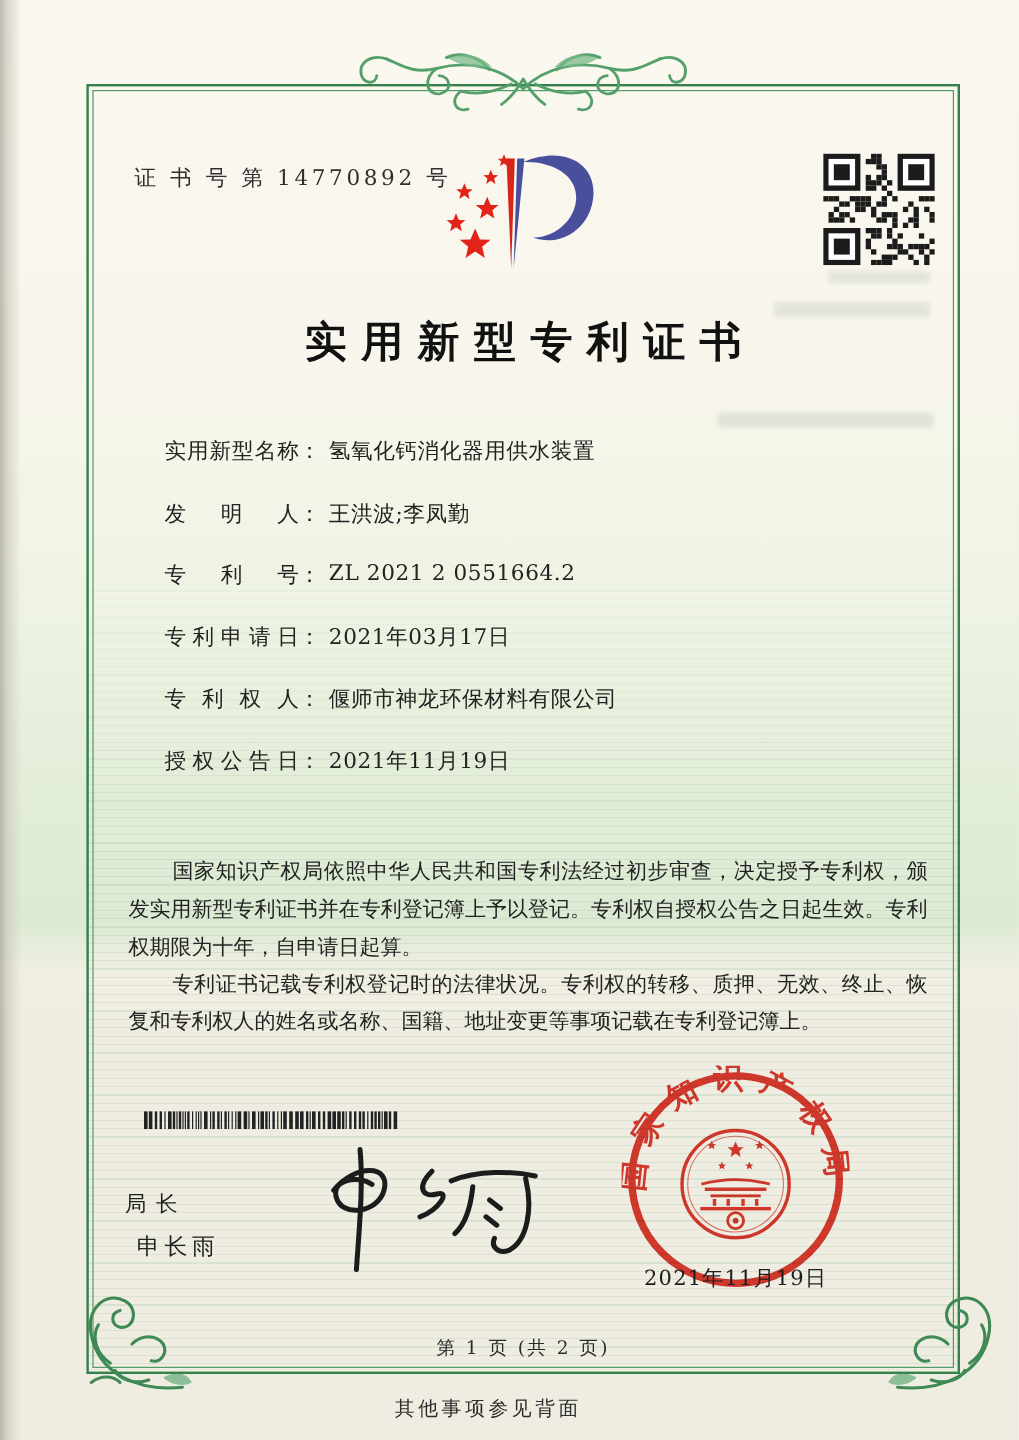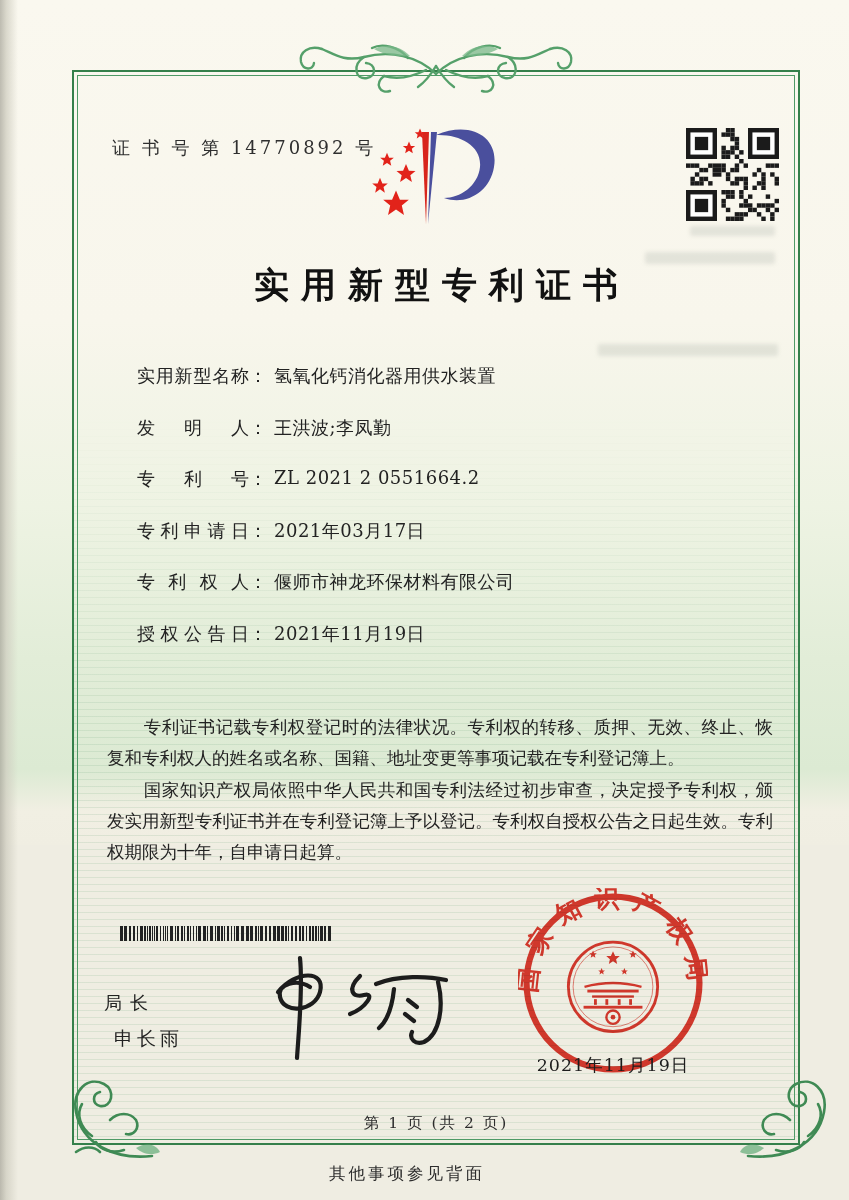--- a/index.html
+++ b/index.html
@@ -299,22 +299,22 @@
     </div>
     <div class="row">
       <span class="f-label">专利权人</span><span class="f-colon">：</span><span class="f-value">偃师市神龙环保材料有限公司</span>
     </div>
     <div class="row">
       <span class="f-label">授权公告日</span><span class="f-colon">：</span><span class="f-value">2021年11月19日</span>
     </div>
   </div>
 
   <div class="body-text">
+    <p>国家知识产权局依照中华人民共和国专利法经过初步审查，决定授予专利权，颁发实用新型专利证书并在专利登记簿上予以登记。专利权自授权公告之日起生效。专利权期限为十年，自申请日起算。</p>
     <p>专利证书记载专利权登记时的法律状况。专利权的转移、质押、无效、终止、恢复和专利权人的姓名或名称、国籍、地址变更等事项记载在专利登记簿上。</p>
-    <p>国家知识产权局依照中华人民共和国专利法经过初步审查，决定授予专利权，颁发实用新型专利证书并在专利登记簿上予以登记。专利权自授权公告之日起生效。专利权期限为十年，自申请日起算。</p>
   </div>
 
   <svg class="barcode" id="barcode-svg" viewBox="0 0 214 15" preserveAspectRatio="none">
       <rect x="0" y="0" width="3" height="15" fill="#222"></rect>
       <rect x="4" y="0" width="3" height="15" fill="#222"></rect>
       <rect x="9" y="0" width="2" height="15" fill="#222"></rect>
       <rect x="13" y="0" width="2" height="15" fill="#222"></rect>
       <rect x="17" y="0" width="1" height="15" fill="#222"></rect>
       <rect x="20" y="0" width="3" height="15" fill="#222"></rect>
       <rect x="24" y="0" width="2" height="15" fill="#222"></rect>

